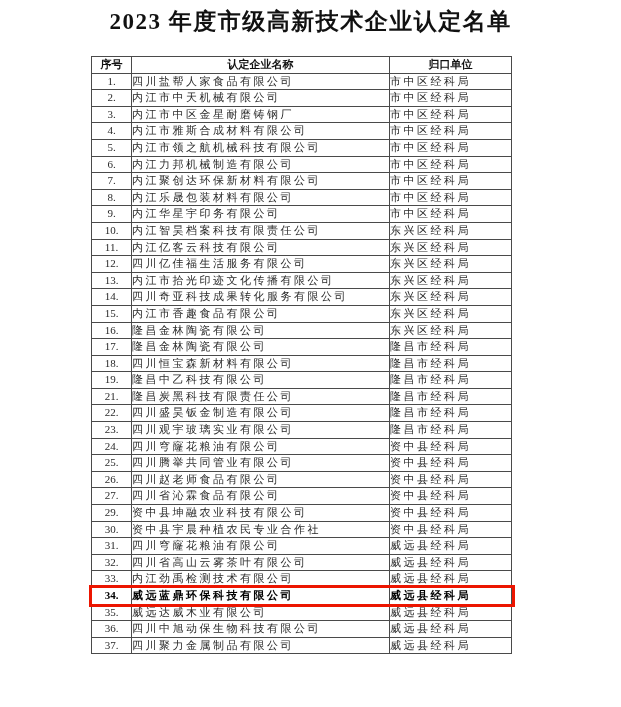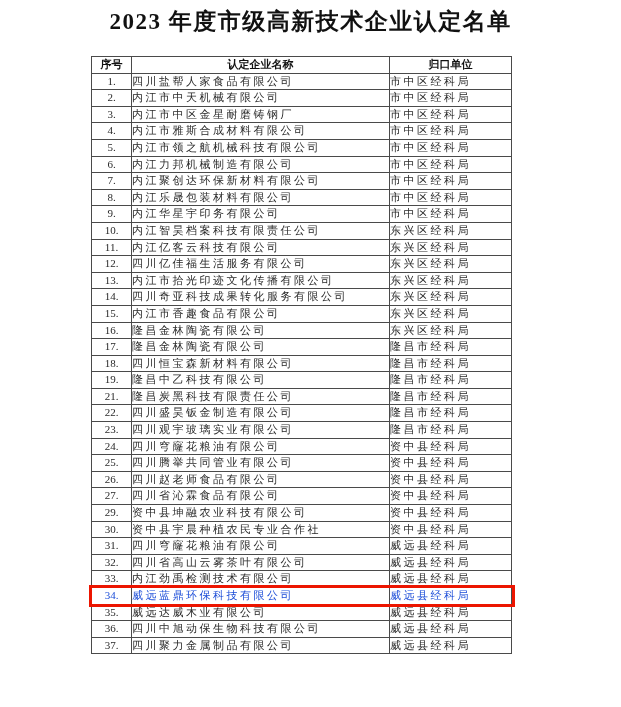--- a/index.html
+++ b/index.html
@@ -37,21 +37,21 @@
   }
   table.list th{
     font-weight:bold;
     text-align:center;
     color:#111;
   }
   td.c-no{text-align:center;}
   td.c-name{text-align:left;padding-left:18px;letter-spacing:2.5px;margin-top:38px;}
   td.c-unit{text-align:left;letter-spacing:2.5px;}
   tr.highlight{outline:3px solid #ec1500;outline-offset:0px;}
-  tr.highlight td{font-weight:normal;color:#1d4ed8;}
+  tr.highlight td{font-weight:bold;color:#000000;}
 </style>
 </head>
 <body>
 
 <div class="page">
   <div class="doc-title">2023 年度市级高新技术企业认定名单</div>
 
   <table class="list">
     <colgroup>
       <col style="width:40px">

